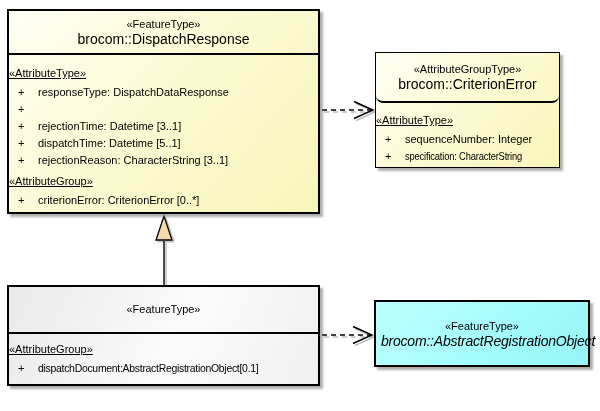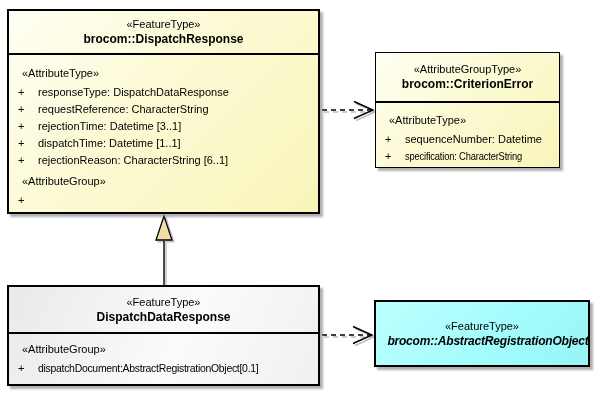--- a/index.html
+++ b/index.html
@@ -13,24 +13,24 @@
   }
   .yellow{background:linear-gradient(135deg,#fffff4 0%,#fcfad4 45%,#f8f5ba 100%);}
   .white{background:linear-gradient(115deg,#e9e9e9 0%,#fbfbfb 55%,#f0f0f0 100%);}
   .cyan{background:linear-gradient(135deg,#bdffff 0%,#a2fcfc 60%,#97f3f5 100%);}
   .thin{border-width:1.5px;}
   .hdr{
     display:flex;flex-direction:column;justify-content:center;align-items:center;
     border-bottom:2px solid #000;line-height:15px;
   }
   .stereo{font-size:11px;}
-  .cname{font-weight:bold;font-size:12px;}
+  .cname{font-weight:normal;font-size:14px;}
   .italic .cname{font-style:italic;letter-spacing:-0.2px;margin-left:12px;}
   .body{overflow:hidden;}
-  .ghdr{height:20px;display:flex;align-items:center;padding-left:13px;}
+  .ghdr{height:20px;display:flex;align-items:center;text-decoration:underline;}
   .gap{margin-top:3px;}
   .arow{display:flex;height:17px;align-items:center;white-space:nowrap;}
   .vis{width:20px;padding-left:9px;flex:none;}
   .atxt{display:inline-block;transform-origin:0 50%;white-space:nowrap;}
   .cond-sm{transform:scaleX(0.85);letter-spacing:-0.2px;}
   .cond-md{transform:scaleX(0.95);letter-spacing:-0.3px;}
   svg#connectors{position:absolute;left:0;top:0;z-index:1;}
 </style>
 </head>
 <body>
@@ -67,63 +67,62 @@
       <div class="cname">brocom::DispatchResponse</div>
     </div>
     <div class="body" style="padding-top:8px;">
       <div class="ghdr">«AttributeType»</div>
       <div class="arow">
         <span class="vis">+</span>
         <span class="atxt">responseType: DispatchDataResponse</span>
       </div>
       <div class="arow">
         <span class="vis">+</span>
-        <span class="atxt">requestReference: CharacterString</span>
       </div>
       <div class="arow">
         <span class="vis">+</span>
         <span class="atxt">rejectionTime: Datetime [3..1]</span>
       </div>
       <div class="arow">
         <span class="vis">+</span>
-        <span class="atxt">dispatchTime: Datetime [1..1]</span>
+        <span class="atxt">dispatchTime: Datetime [5..1]</span>
       </div>
       <div class="arow">
         <span class="vis">+</span>
-        <span class="atxt">rejectionReason: CharacterString [6..1]</span>
+        <span class="atxt">rejectionReason: CharacterString [3..1]</span>
       </div>
       <div class="ghdr gap">«AttributeGroup»</div>
       <div class="arow">
         <span class="vis">+</span>
+        <span class="atxt">criterionError: CriterionError [0..*]</span>
       </div>
     </div>
   </div>
 
   <div class="uml-box yellow thin" style="left:375px;top:52px;width:185px;height:116px;">
-    <div class="hdr" style="height:48px;">
+    <div class="hdr" style="height:48px;border-radius:7px;">
       <div class="stereo">«AttributeGroupType»</div>
       <div class="cname">brocom::CriterionError</div>
     </div>
     <div class="body" style="padding-top:7px;">
       <div class="ghdr">«AttributeType»</div>
       <div class="arow">
         <span class="vis">+</span>
-        <span class="atxt">sequenceNumber: Datetime</span>
+        <span class="atxt">sequenceNumber: Integer</span>
       </div>
       <div class="arow">
         <span class="vis">+</span>
         <span class="atxt cond-sm">specification: CharacterString</span>
       </div>
     </div>
   </div>
 
   <div class="uml-box white" style="left:7px;top:285px;width:313px;height:101px;">
     <div class="hdr" style="height:45px;">
       <div class="stereo">«FeatureType»</div>
-      <div class="cname">DispatchDataResponse</div>
     </div>
     <div class="body" style="padding-top:5px;">
       <div class="ghdr">«AttributeGroup»</div>
       <div class="arow">
         <span class="vis">+</span>
         <span class="atxt cond-md">dispatchDocument:AbstractRegistrationObject[0.1]</span>
       </div>
     </div>
   </div>
 

